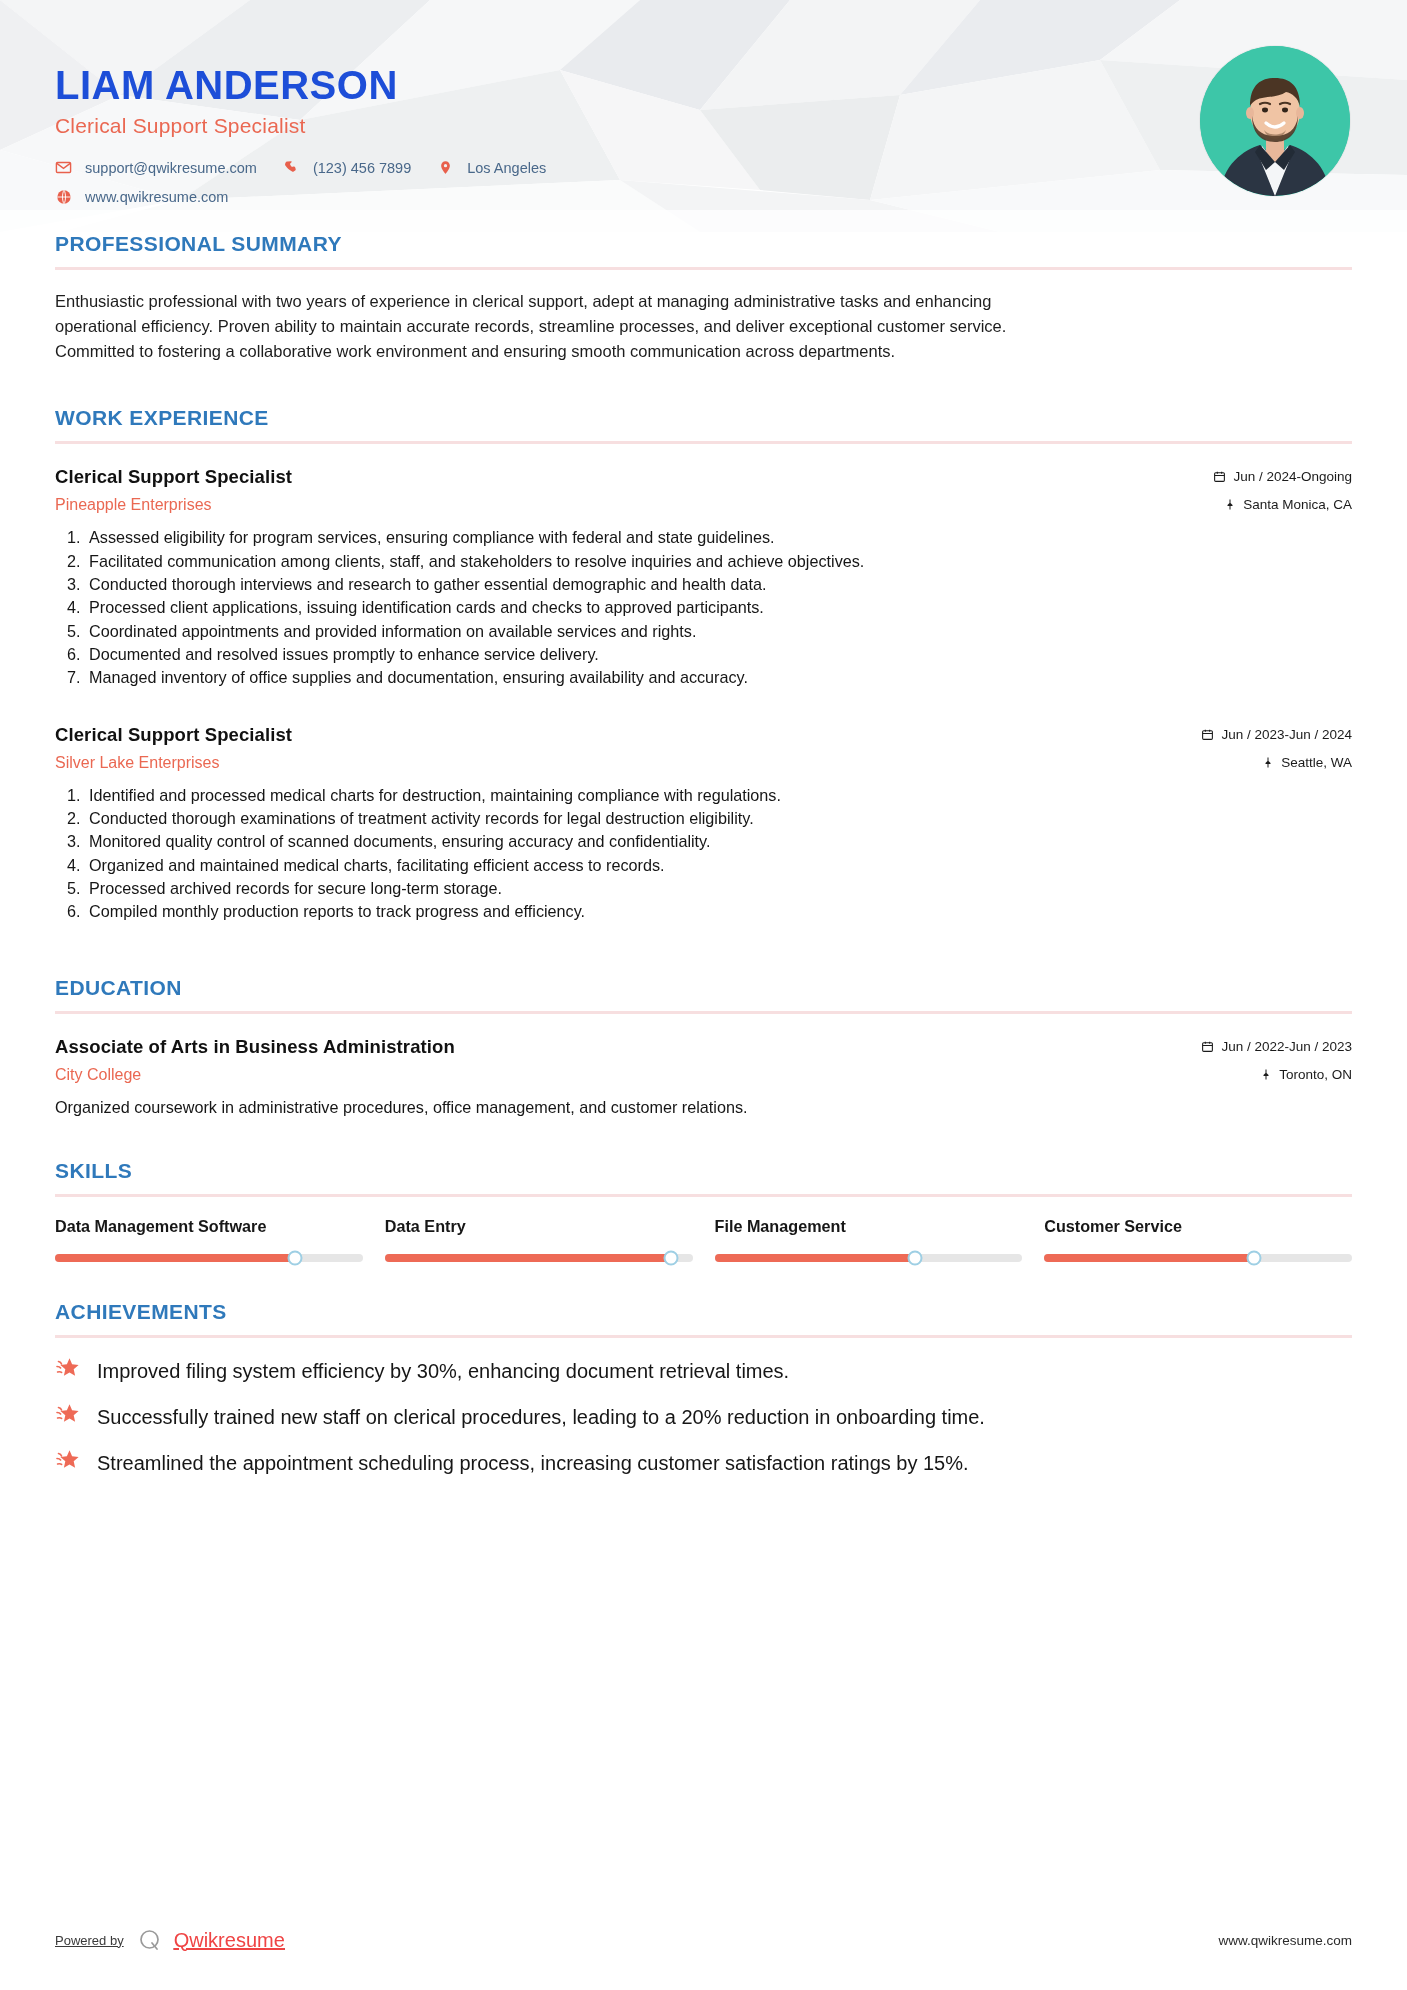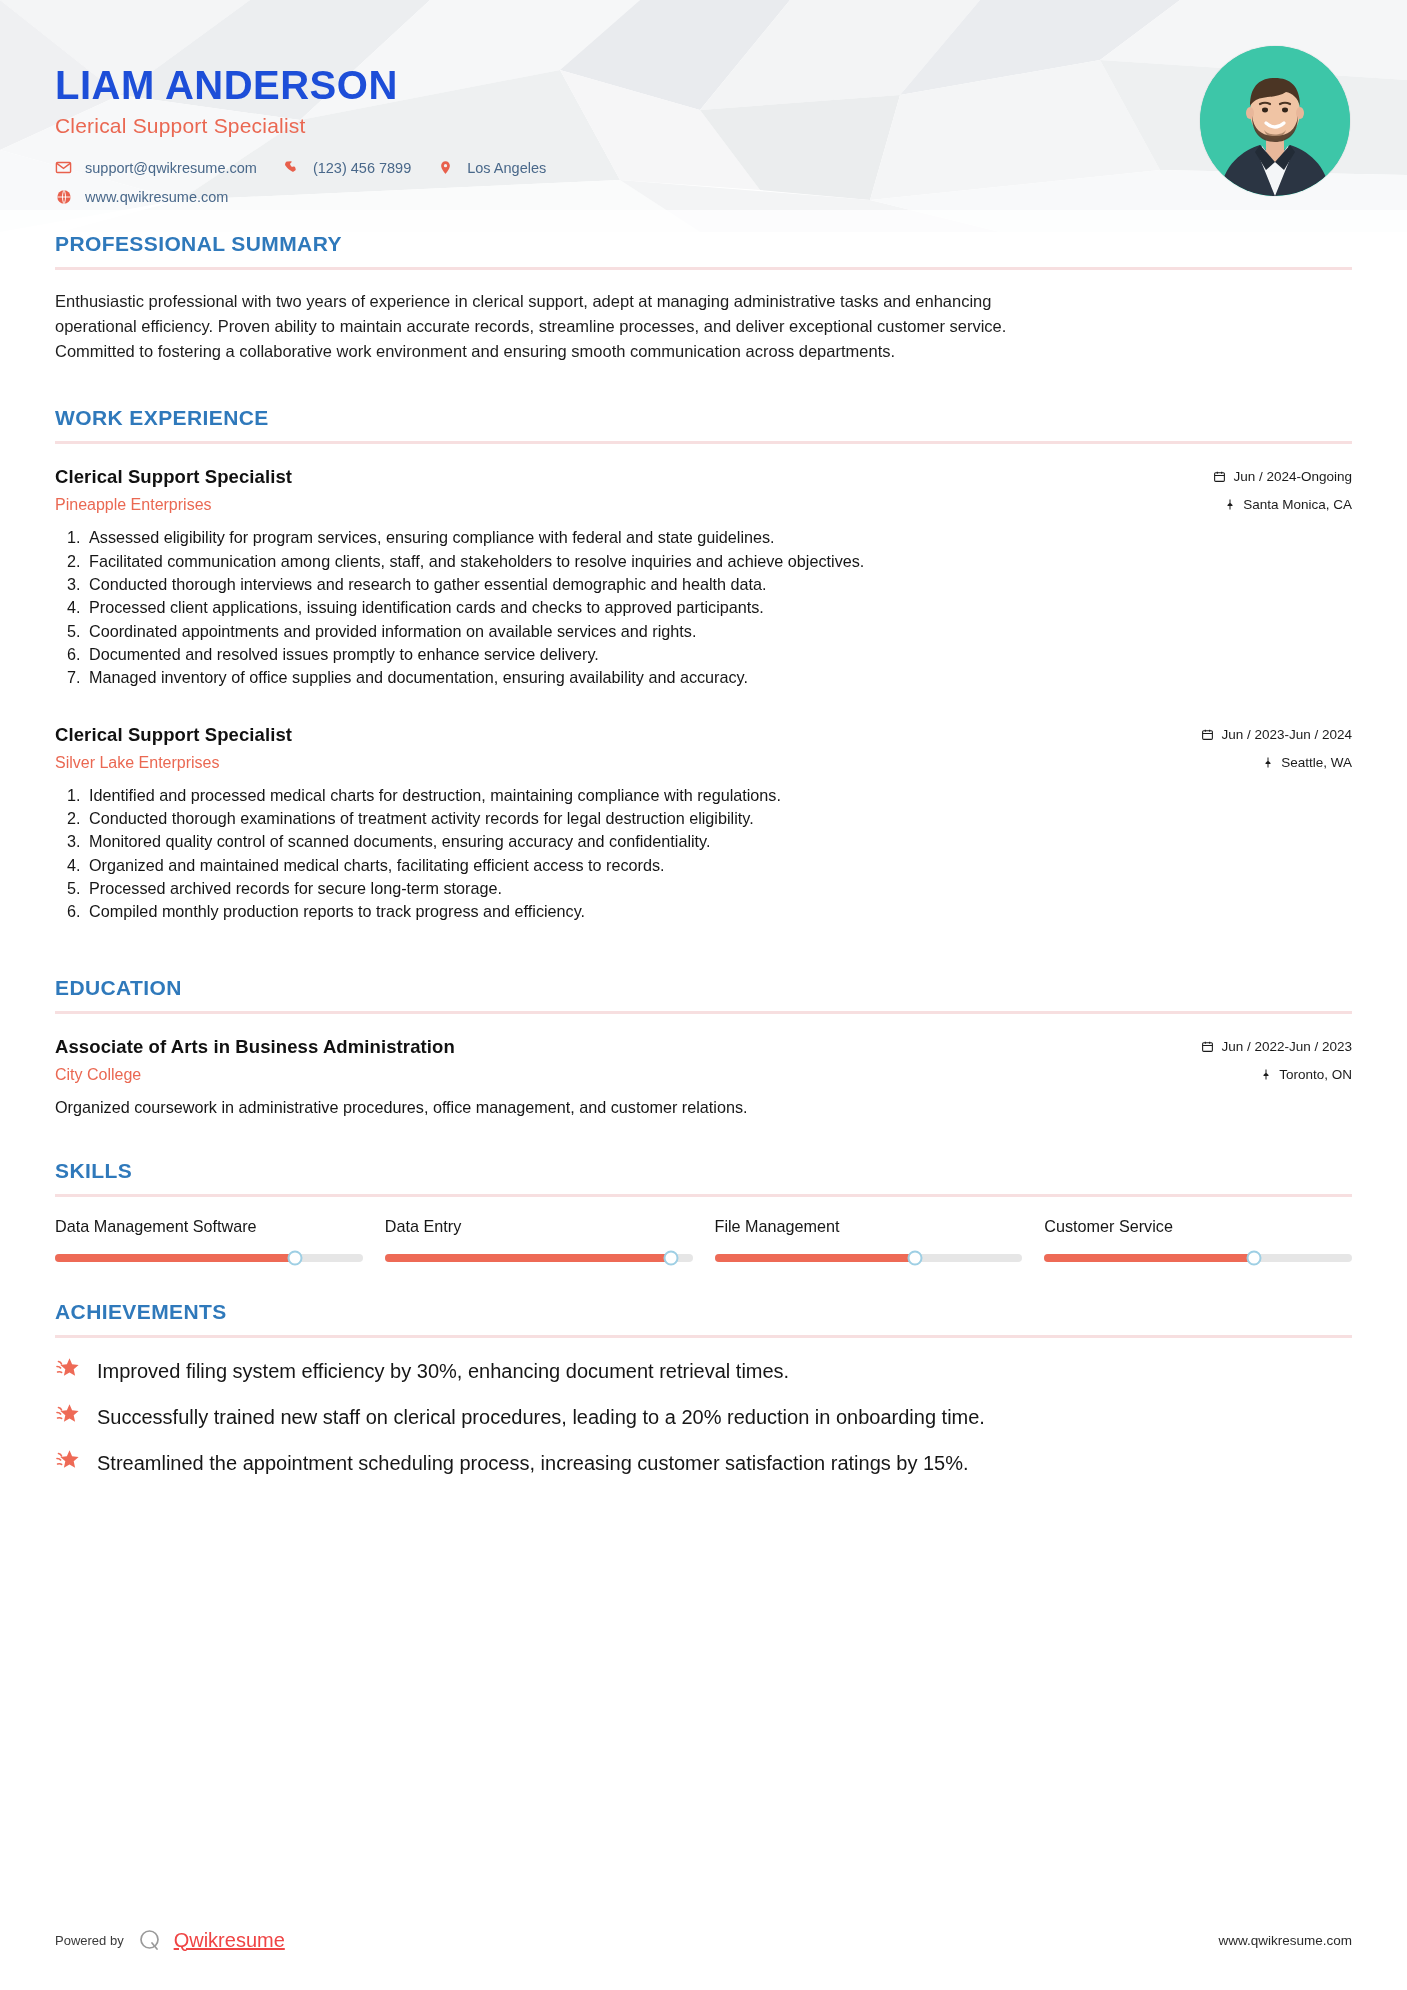--- a/index.html
+++ b/index.html
@@ -192,20 +192,21 @@
 
   
   .skills-grid {
     display: flex;
     margin-top: 20px;
     gap: 22px;
   }
   .skill {
     flex: 1 1 0;
     min-width: 0;
+    font-weight: bold;
   }
   .skill-name {
     font-size: 16.2px;
     color: #171717;
     white-space: nowrap;
     overflow: hidden;
   }
   .skill-track {
     position: relative;
     height: 8px;
@@ -268,20 +269,21 @@
     display: flex;
     justify-content: space-between;
     align-items: center;
     z-index: 2;
   }
   .powered {
     display: flex;
     align-items: center;
     font-size: 13px;
     color: #3a3a3a;
+    text-decoration: underline;
   }
   .powered .lbl { margin-right: 14px; }
   .q-logo {
     width: 24px; height: 24px;
     margin-right: 12px;
     color: #9a9a9a;
     display: inline-flex;
   }
   .brand-link {
     font-size: 20px;

